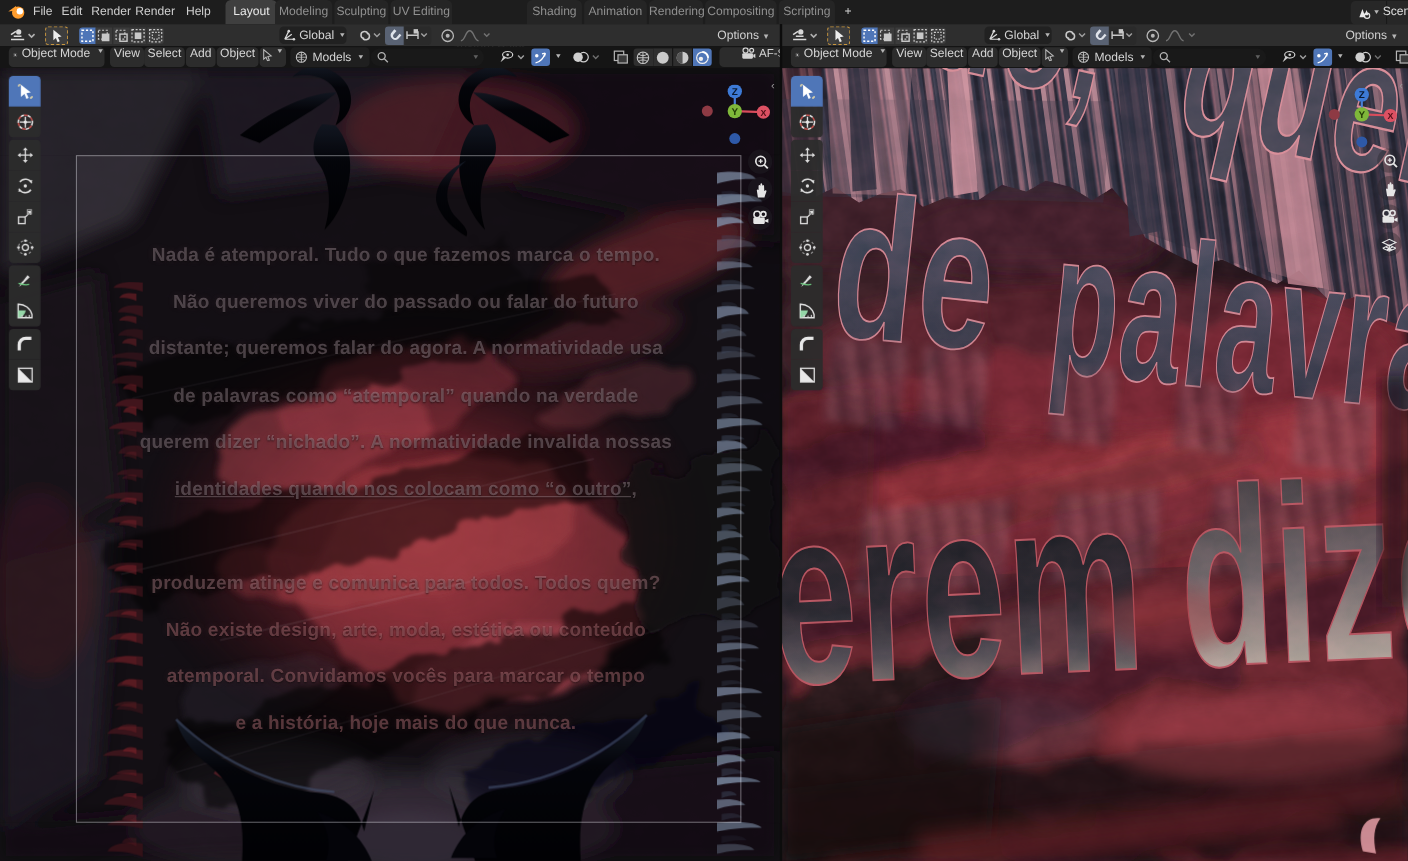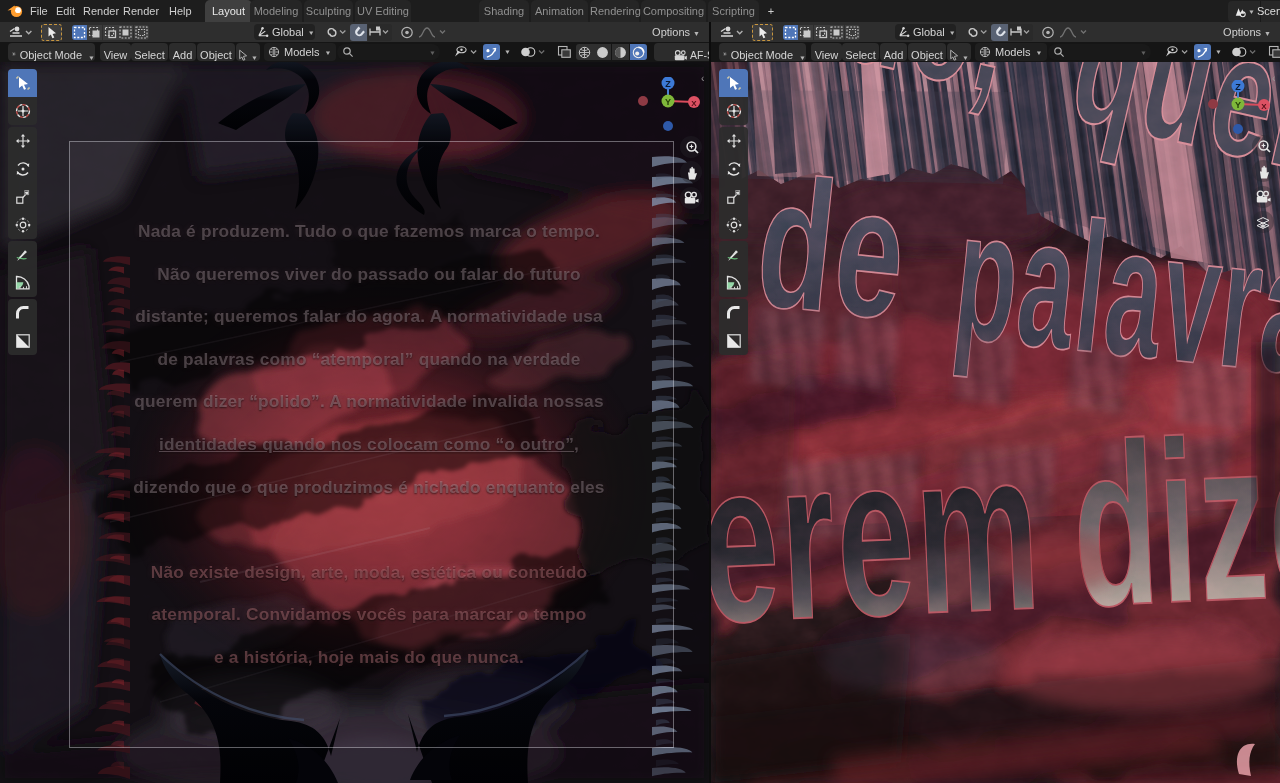--- a/index.html
+++ b/index.html
@@ -5,21 +5,21 @@
   *{box-sizing:border-box}
   body{font-family:"Liberation Sans",sans-serif;font-size:11px;color:#d5d5d5;
        -webkit-font-smoothing:antialiased}
   .abs{position:absolute}
   #topbar{position:absolute;left:0;top:0;width:1280px;height:22px;background:#1d1d1d}
   #topbar .menu{position:absolute;top:5px;font-size:11px;color:#cfcfcf}
   .tab{position:absolute;top:0;height:22px;line-height:22px;text-align:center;font-size:11px;
        color:#909090;background:#252525;border-radius:5px 5px 0 0;white-space:nowrap}
   .row2{position:absolute;top:22px;height:20px;background:#2e2e2e;overflow:hidden}
   .row3{position:absolute;top:42px;height:20px;background:#151515;overflow:hidden}
-  .w{position:absolute;background:#2c2c2c;border-radius:4px;display:flex;align-items:flex-end;
+  .w{position:absolute;background:#2c2c2c;border-radius:4px;display:flex;align-items:flex-start;
       font-size:11px;color:#d5d5d5;white-space:nowrap}
   .w2{position:absolute;background:#212121;border-radius:4px;display:flex;align-items:center;
       font-size:11px;color:#d5d5d5;white-space:nowrap}
   .chev{font-size:7px;color:#b5b5b5;transform:scaleY(.85)}
   #vpL{position:absolute;left:0;top:62px;width:709px;height:721px;overflow:hidden;background:#141015}
   #vpR{position:absolute;left:711px;top:62px;width:569px;height:721px;overflow:hidden;background:#190f14}
   .gap{position:absolute;left:709px;top:22px;width:2px;height:761px;background:#0c0c0c}
   .tbar{position:absolute;left:8px;top:7px;width:29px}
   .tbtn{width:29px;height:28px;background:#2c2c2cee;display:flex;align-items:center;justify-content:center}
   .tbtn.act{background:#4f76b8}
@@ -601,27 +601,27 @@
 <path d="M124,659 C117.2,657.6 112.6,659.1 111.6,661.7 C117.8,661.5 121.3,662.7 124,663.9 Z" fill="#86242c" opacity="0.58"></path>
 <path d="M124,679 C116.8,677.8 112.0,679.8 110.9,683.3 C117.5,683.0 121.1,684.6 124,686.1 Z" fill="#86242c" opacity="0.46"></path>
 <path d="M124,700 C116.7,698.3 111.9,700.5 110.8,704.2 C117.4,703.9 121.1,705.6 124,707.3 Z" fill="#86242c" opacity="0.35"></path>
       </g>
 </svg>
 <div class="ppt" style="left:0;top:0;width:709px;height:79px"></div>
 <div class="ppt" style="left:0;top:686px;width:709px;height:35px"></div>
 <div class="ppt" style="left:0;top:79px;width:69px;height:607px"></div>
 <div class="ppt" style="left:674px;top:79px;width:35px;height:607px"></div>
 <div class="frame"></div>
-<div class="gl" style="top:159px;">Nada é produzem. Tudo o que fazemos marca o tempo.</div>
+<div class="gl" style="top:159px;">Nada é atemporal. Tudo o que fazemos marca o tempo.</div>
 <div class="gl" style="top:202px;">Não queremos viver do passado ou falar do futuro</div>
 <div class="gl" style="top:244px;">distante; queremos falar do agora. A normatividade usa</div>
 <div class="gl" style="top:287px;">de palavras como “atemporal” quando na verdade</div>
-<div class="gl" style="top:329px;">querem dizer “polido”. A normatividade invalida nossas</div>
+<div class="gl" style="top:329px;">querem dizer “nichado”. A normatividade invalida nossas</div>
 <div class="gl" style="top:372px;text-decoration:underline;">identidades quando nos colocam como “o outro”,</div>
-<div class="gl" style="top:415px;">dizendo que o que produzimos é nichado enquanto eles</div>
+<div class="gl" style="top:457px;color:rgba(202,150,158,0.38);">produzem atinge e comunica para todos. Todos quem?</div>
 <div class="gl" style="top:500px;color:rgba(205,130,138,0.40);">Não existe design, arte, moda, estética ou conteúdo</div>
 <div class="gl" style="top:542px;color:rgba(205,130,138,0.40);">atemporal. Convidamos vocês para marcar o tempo</div>
 <div class="gl" style="top:585px;color:rgba(205,130,138,0.40);">e a história, hoje mais do que nunca.</div>
 
 <div class="tbar">
       <div class="tg">
         <div class="tbtn act">
           <svg width="18" height="18" viewBox="0 0 18 18">
             <path d="M5,3 L14,10 L10,10.7 L12,15 L10,15.8 L8.2,11.4 L5,14 Z" fill="#fff"></path>
             <path d="M3,3 L3,5.5 M3,3 L5.5,3 M15,15 L15,12.5 M15,15 L12.5,15" stroke="#e8d9a8" stroke-width="1.2" stroke-dasharray="1.8 1.4" fill="none"></path>

